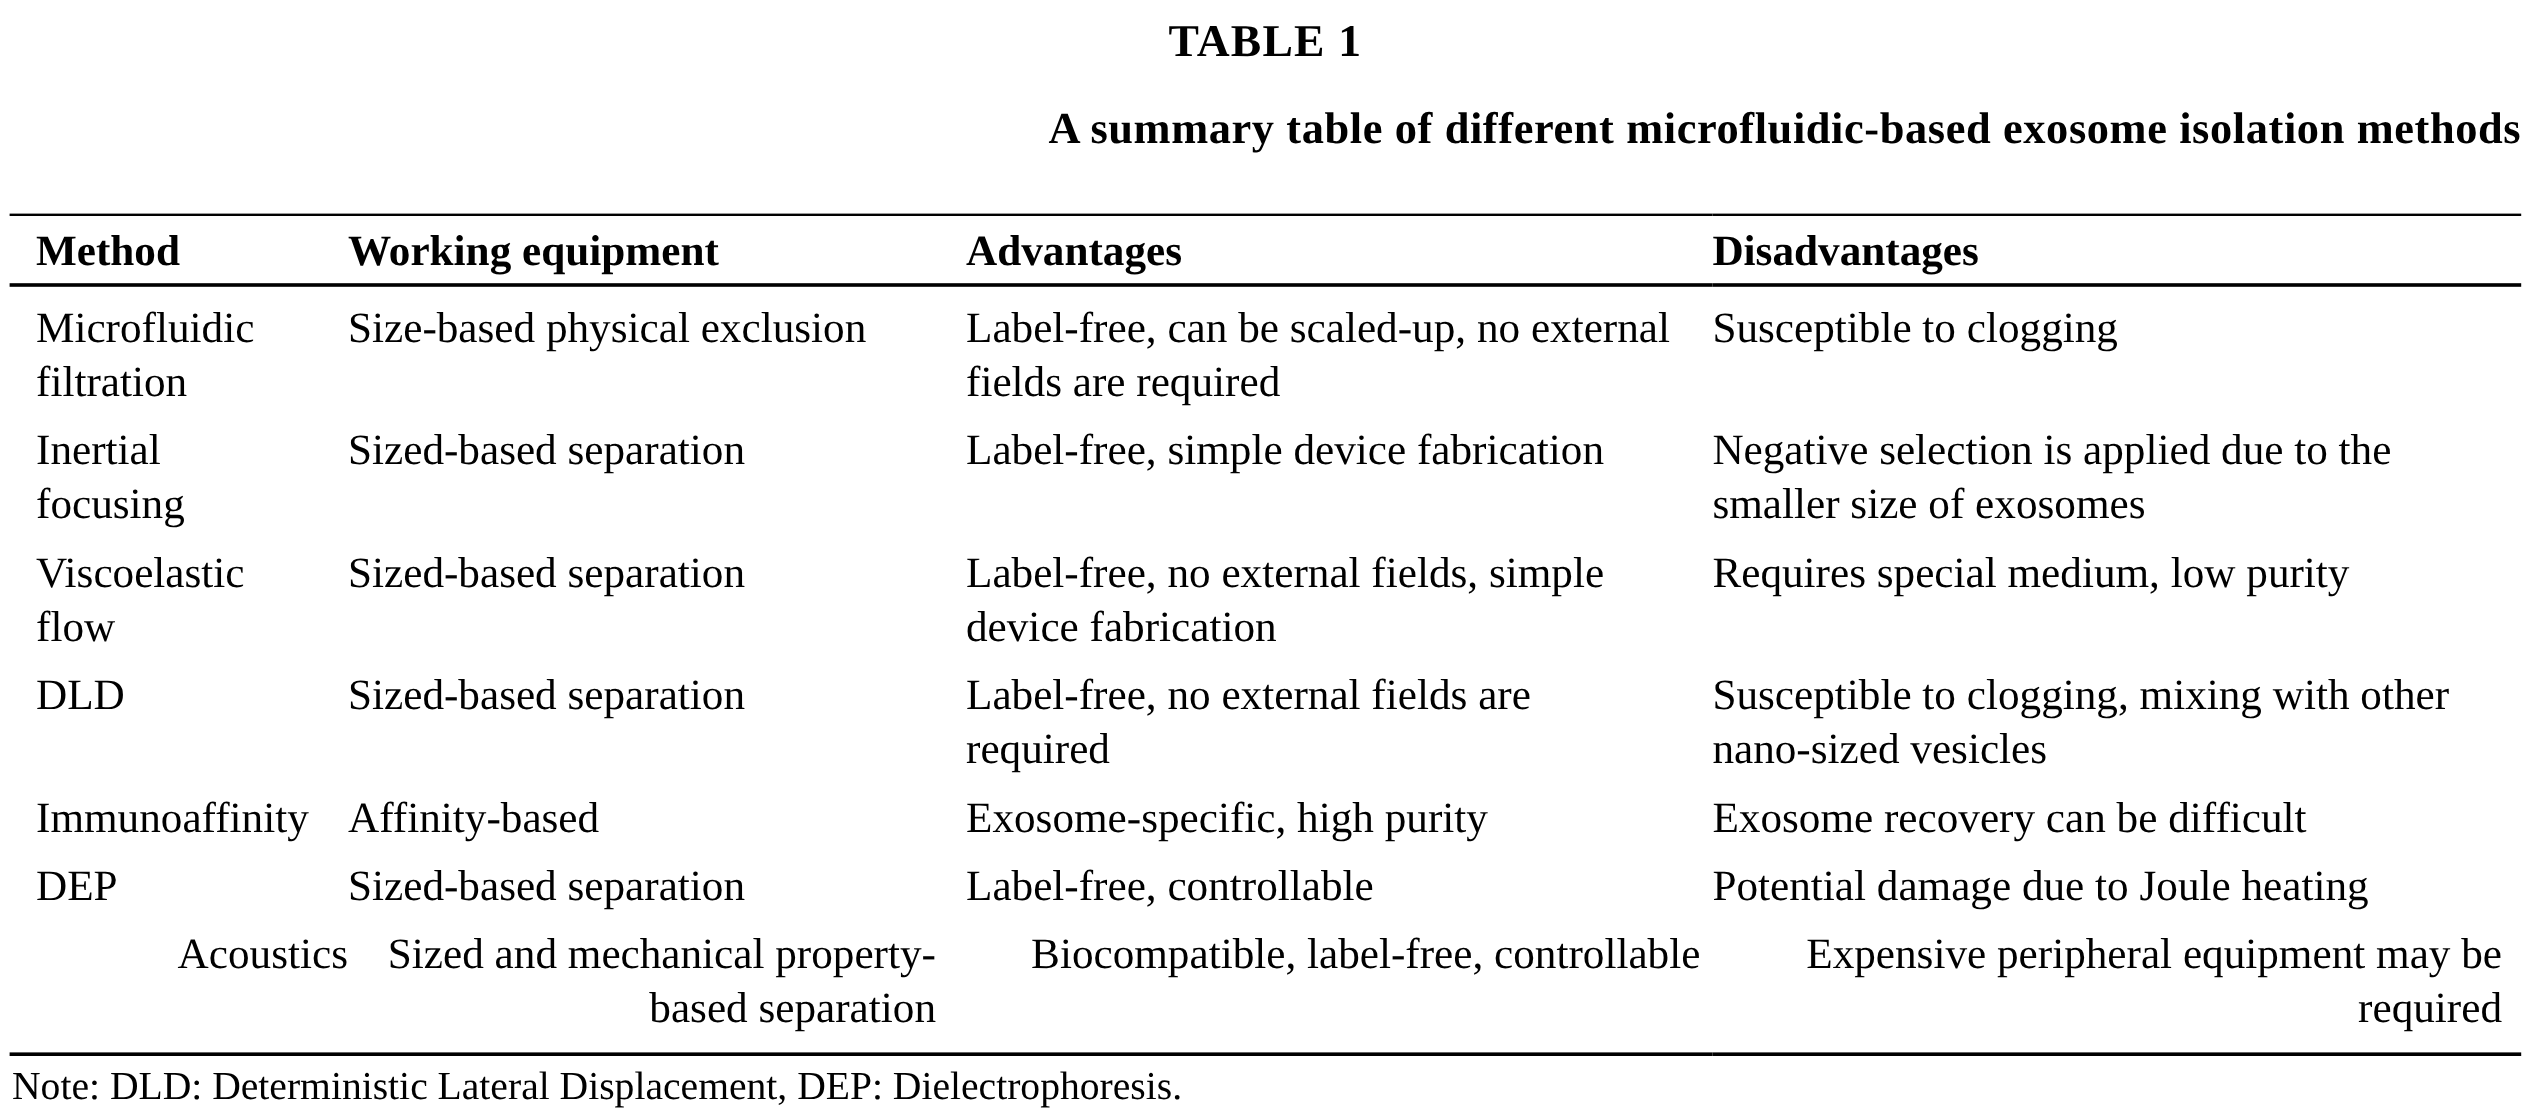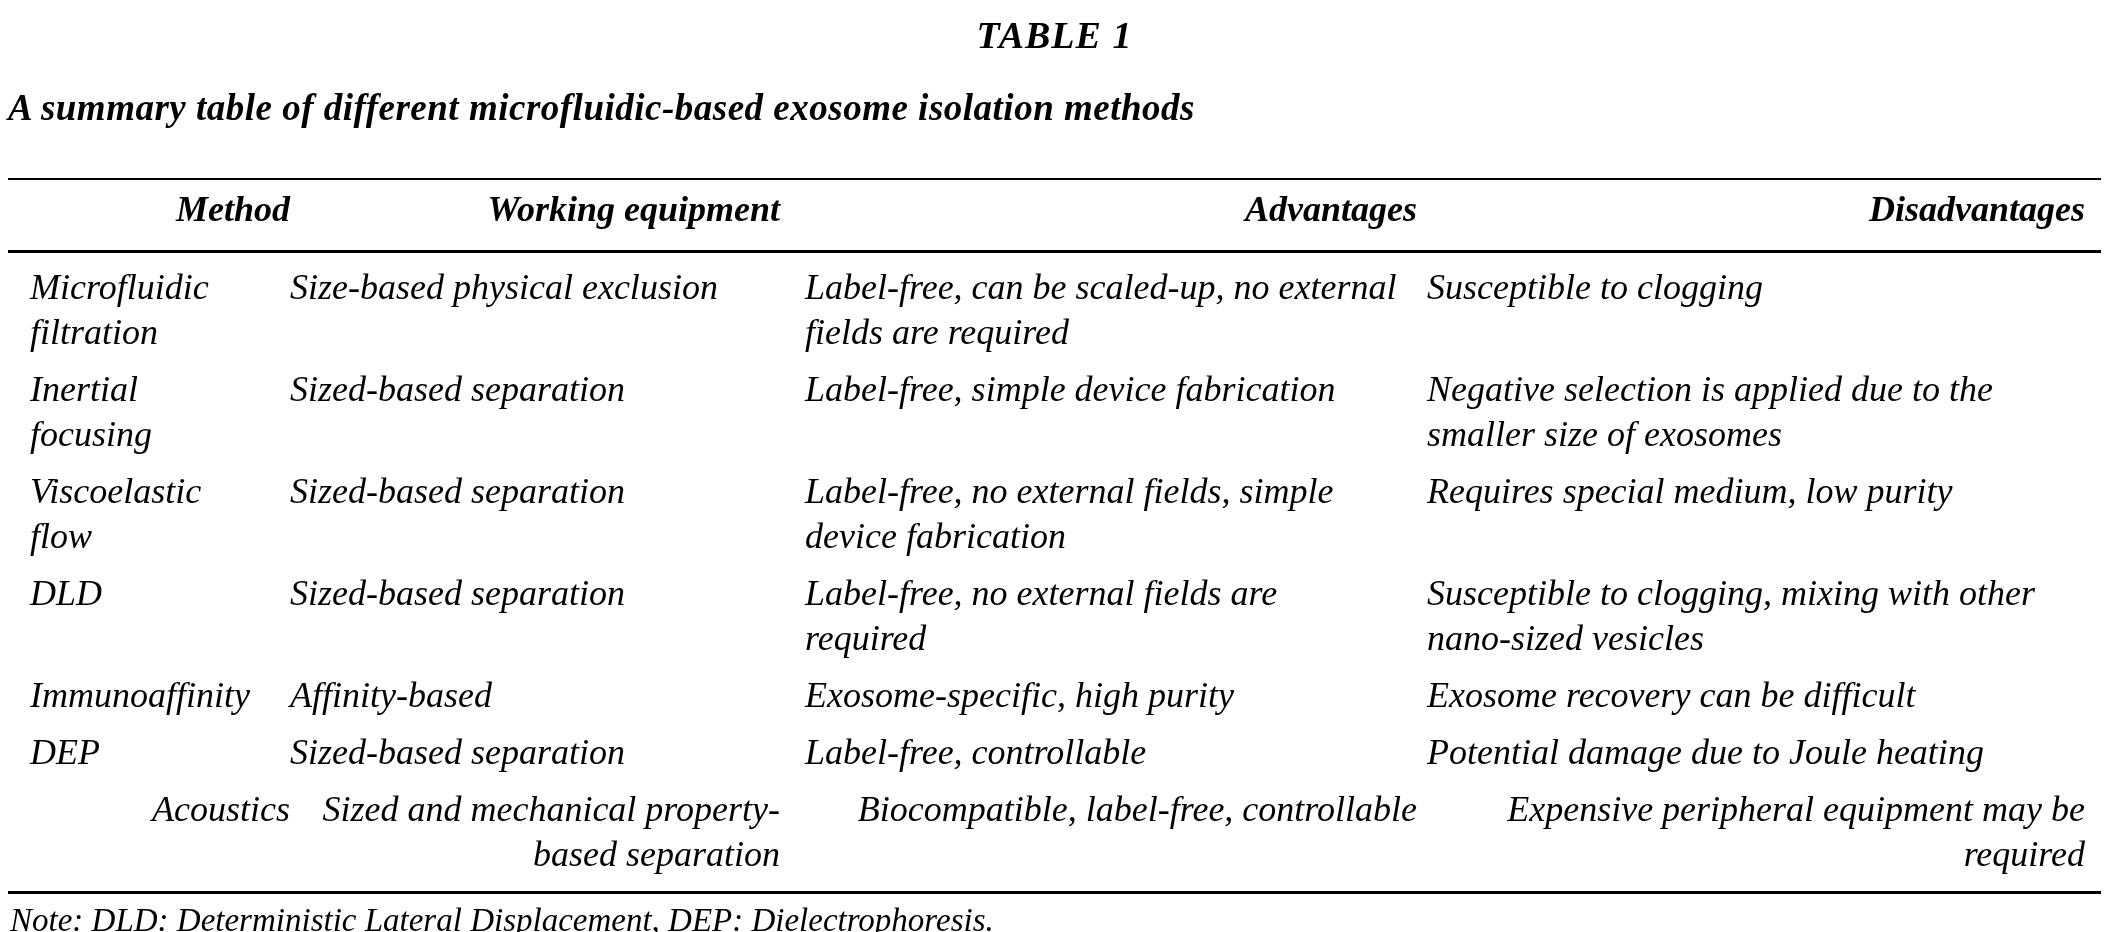--- a/index.html
+++ b/index.html
@@ -10,52 +10,51 @@
     font-family: "Liberation Serif", "DejaVu Serif", serif;
   }
   .sheet {
     position: relative;
     width: 2109px;
     height: 932px;
     background: #ffffff;
     box-sizing: border-box;
     padding: 8px 8px 0 8px;
     overflow: hidden;
-    font-style: italic;
   }
   .table-label {
     text-align: center;
     font-weight: bold;
     font-size: 38px;
     line-height: 46px;
     margin-top: 4px;
     letter-spacing: 1px;
   }
   .table-title {
-    text-align: left;
+    text-align: right;
     font-weight: bold;
     font-size: 37px;
     line-height: 48px;
     margin-top: 26px;
     letter-spacing: 0.5px;
   }
   table.data-table {
     width: 2093px;
     table-layout: fixed;
     border-collapse: collapse;
     margin-top: 46px;
     border-top: 2px solid #000000;
     border-bottom: 3px solid #000000;
   }
   table.data-table th {
-    text-align: right;
+    text-align: left;
     font-weight: bold;
     font-size: 36px;
     line-height: 40px;
-    padding: 9px 0 21px 0;
+    padding: 9px 0 7px 0;
     border-bottom: 3px solid #000000;
     vertical-align: bottom;
     margin-top: 24px;
   }
   table.data-table td {
     font-size: 36px;
     line-height: 45px;
     vertical-align: top;
     padding: 12px 0 0 0;
     white-space: pre-line;

